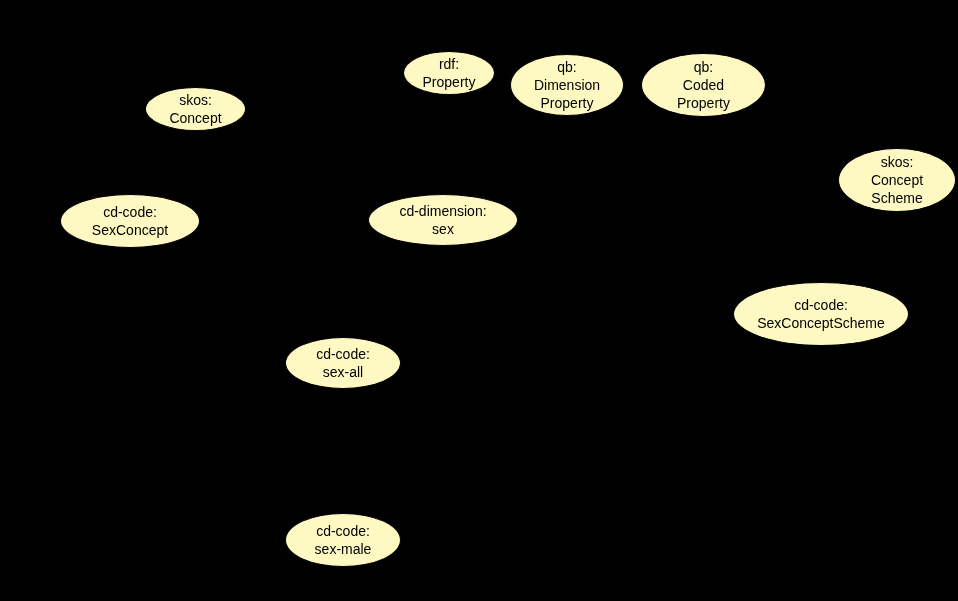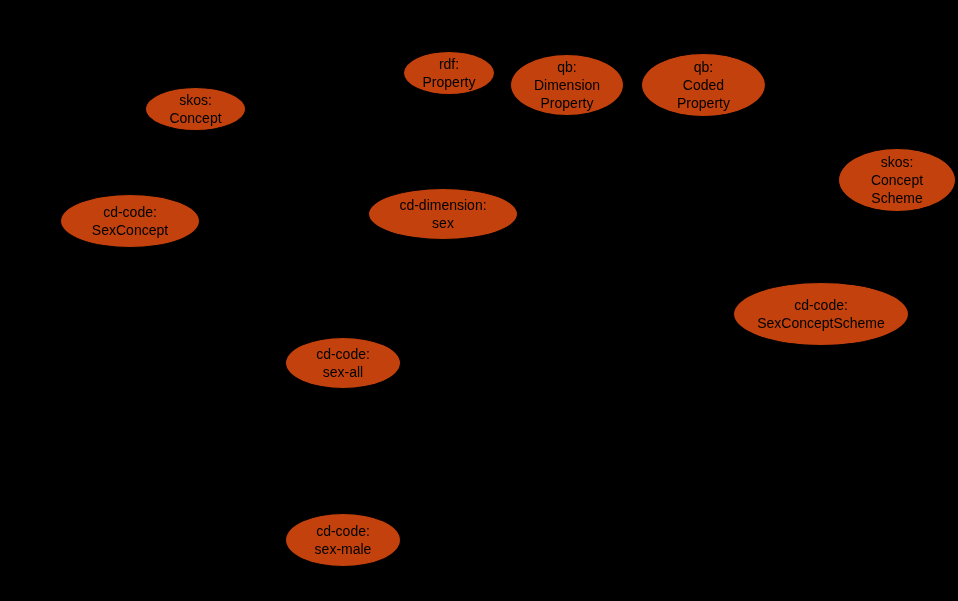--- a/index.html
+++ b/index.html
@@ -14,21 +14,21 @@
   }
   .canvas {
     position: relative;
     width: 958px;
     height: 601px;
     background: #000000;
     overflow: hidden;
   }
   .node {
     position: absolute;
-    background: #c2410c;
+    background: #fef9c3;
     border: 1px solid #000000;
     border-radius: 50%;
     display: flex;
     align-items: center;
     justify-content: center;
     text-align: center;
     color: #000000;
     font-size: 14px;
     line-height: 1.3;
     white-space: pre-line;
@@ -54,21 +54,21 @@
 Coded
 Property</div>
 
   <div class="node" style="left:838px; top:148px; width:118px; height:64px;">skos:
 Concept
 Scheme</div>
 
   <div class="node" style="left:60px; top:194px; width:140px; height:54px;">cd-code:
 SexConcept</div>
 
-  <div class="node" style="left:368px; top:188px; width:150px; height:52px;">cd-dimension:
+  <div class="node" style="left:368px; top:194px; width:150px; height:52px;">cd-dimension:
 sex</div>
 
   <div class="node" style="left:733px; top:282px; width:176px; height:64px;">cd-code:
 SexConceptScheme</div>
 
   <div class="node" style="left:285px; top:337px; width:116px; height:52px;">cd-code:
 sex-all</div>
 
   <div class="node" style="left:285px; top:513px; width:116px; height:54px;">cd-code:
 sex-male</div>

